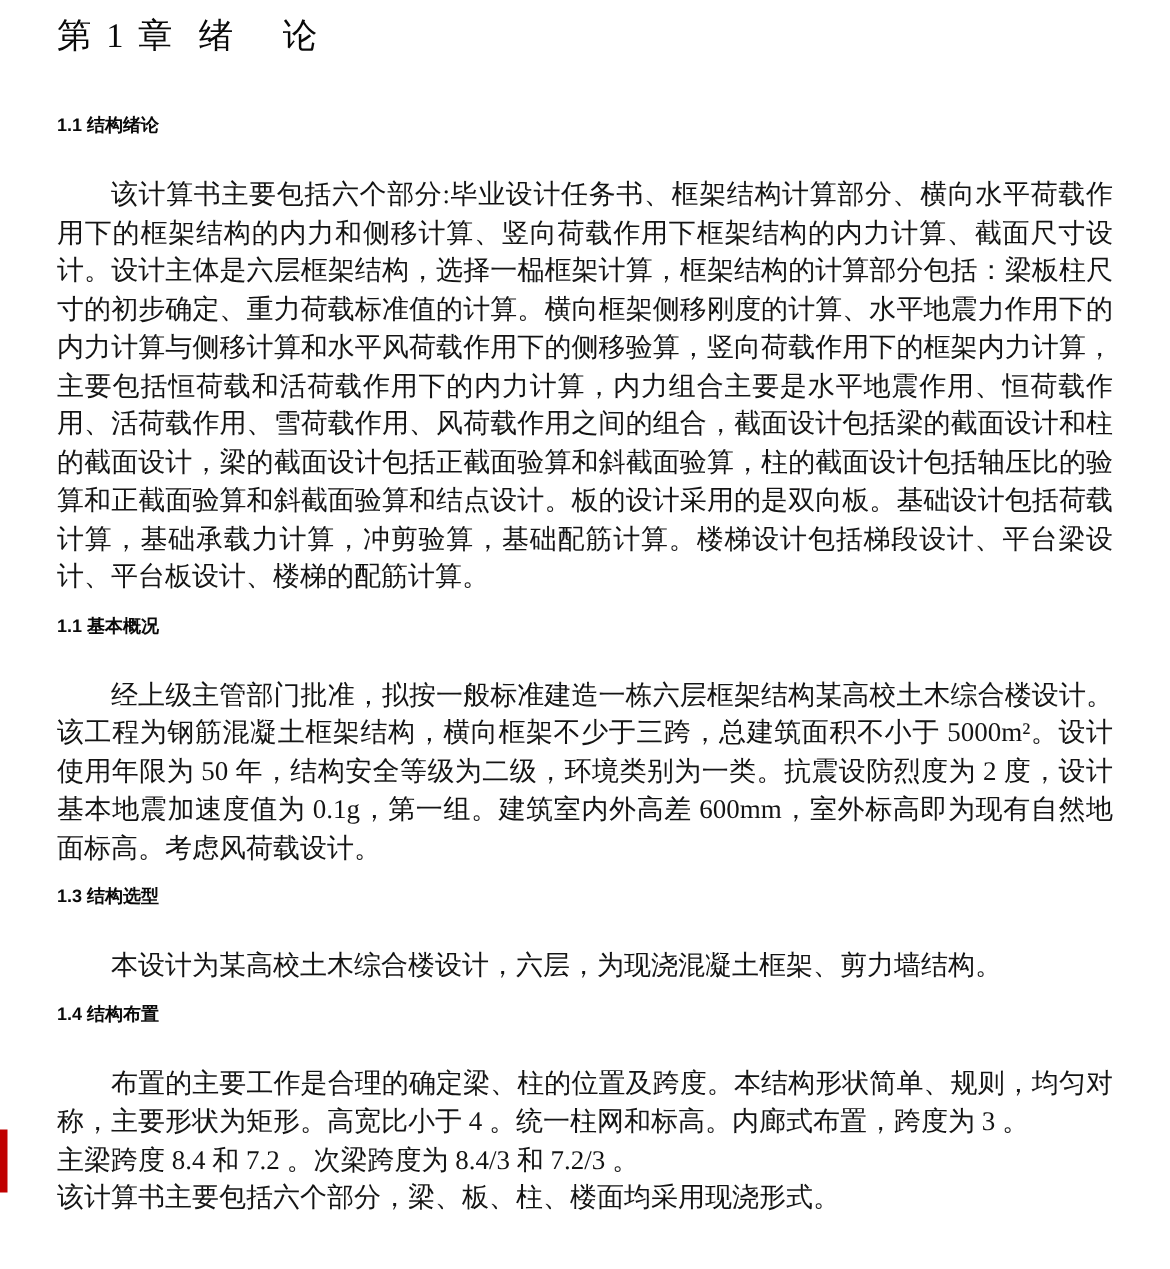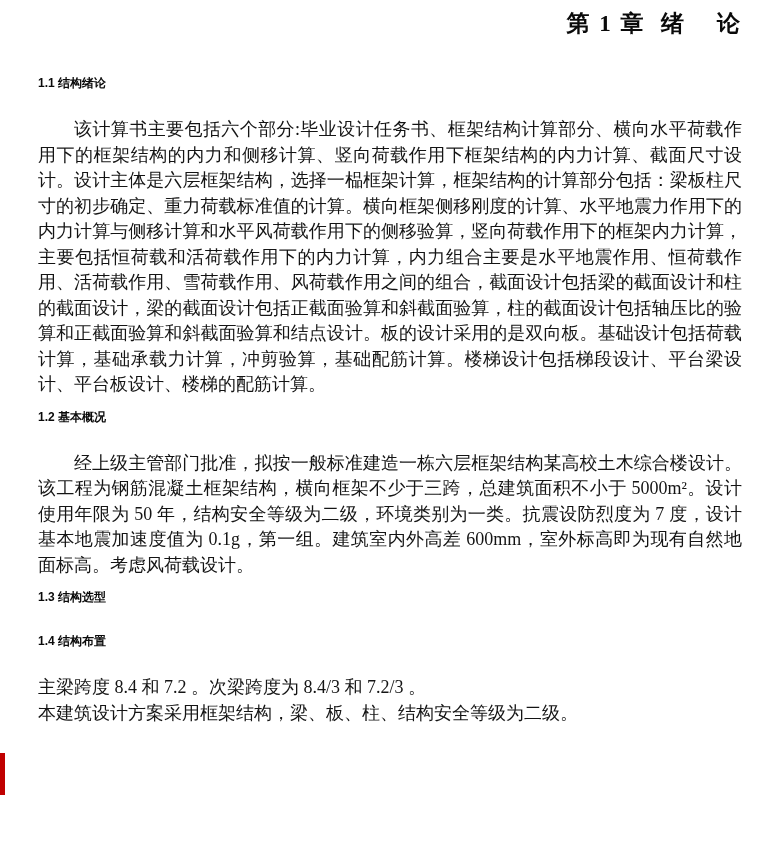--- a/index.html
+++ b/index.html
@@ -14,23 +14,23 @@
     margin: 0 auto;
     background: #ffffff;
     color: #111111;
     box-sizing: border-box;
     padding: 10px 38px 0 38px;
     overflow: hidden;
     font-family: "Liberation Serif", "DejaVu Serif", serif;
   }
   .chapter-title {
     margin: 0;
-    text-align: right;
+    text-align: left;
     font-family: "Liberation Serif", "DejaVu Serif", serif;
-    font-weight: bold;
+    font-weight: normal;
     font-size: 23px;
     line-height: 28px;
     letter-spacing: 2px;
     white-space: pre;
     color: #0a0a0a;
   }
   .section-heading {
     font-family: "Liberation Sans", "DejaVu Sans", sans-serif;
     font-weight: bold;
     font-size: 12px;
@@ -67,29 +67,31 @@
 <div class="page">
 
   <h1 class="chapter-title">第 1 章  绪    论</h1>
 
   <div class="section">
     <h2 class="section-heading">1.1 结构绪论</h2>
     <p class="indented">该计算书主要包括六个部分:毕业设计任务书、框架结构计算部分、横向水平荷载作用下的框架结构的内力和侧移计算、竖向荷载作用下框架结构的内力计算、截面尺寸设计。设计主体是六层框架结构，选择一榀框架计算，框架结构的计算部分包括：梁板柱尺寸的初步确定、重力荷载标准值的计算。横向框架侧移刚度的计算、水平地震力作用下的内力计算与侧移计算和水平风荷载作用下的侧移验算，竖向荷载作用下的框架内力计算，主要包括恒荷载和活荷载作用下的内力计算，内力组合主要是水平地震作用、恒荷载作用、活荷载作用、雪荷载作用、风荷载作用之间的组合，截面设计包括梁的截面设计和柱的截面设计，梁的截面设计包括正截面验算和斜截面验算，柱的截面设计包括轴压比的验算和正截面验算和斜截面验算和结点设计。板的设计采用的是双向板。基础设计包括荷载计算，基础承载力计算，冲剪验算，基础配筋计算。楼梯设计包括梯段设计、平台梁设计、平台板设计、楼梯的配筋计算。</p>
   </div>
 
   <div class="section">
-    <h2 class="section-heading">1.2 基本概况</h2>
-    <p class="indented">经上级主管部门批准，拟按一般标准建造一栋六层框架结构某高校土木综合楼设计。该工程为钢筋混凝土框架结构，横向框架不少于三跨，总建筑面积不小于 5000m²。设计使用年限为 50 年，结构安全等级为二级，环境类别为一类。抗震设防烈度为 7 度，设计基本地震加速度值为 0.1g，第一组。建筑室内外高差 600mm，室外标高即为现有自然地面标高。考虑风荷载设计。</p>
+    <h2 class="section-heading">1.1 基本概况</h2>
+    <p class="indented">经上级主管部门批准，拟按一般标准建造一栋六层框架结构某高校土木综合楼设计。该工程为钢筋混凝土框架结构，横向框架不少于三跨，总建筑面积不小于 5000m²。设计使用年限为 50 年，结构安全等级为二级，环境类别为一类。抗震设防烈度为 2 度，设计基本地震加速度值为 0.1g，第一组。建筑室内外高差 600mm，室外标高即为现有自然地面标高。考虑风荷载设计。</p>
   </div>
 
   <div class="section">
     <h2 class="section-heading">1.3 结构选型</h2>
+    <p class="indented">本设计为某高校土木综合楼设计，六层，为现浇混凝土框架、剪力墙结构。</p>
   </div>
 
   <div class="section">
     <h2 class="section-heading">1.4 结构布置</h2>
+    <p class="indented">布置的主要工作是合理的确定梁、柱的位置及跨度。本结构形状简单、规则，均匀对称，主要形状为矩形。高宽比小于 4 。统一柱网和标高。内廊式布置，跨度为 3 。</p>
     <p>主梁跨度 8.4 和 7.2 。次梁跨度为 8.4/3 和 7.2/3 。</p>
-    <p>本建筑设计方案采用框架结构，梁、板、柱、结构安全等级为二级。</p>
+    <p>该计算书主要包括六个部分，梁、板、柱、楼面均采用现浇形式。</p>
   </div>
 
   <div class="red-mark"></div>
 
 </div>
 
 </body></html>

